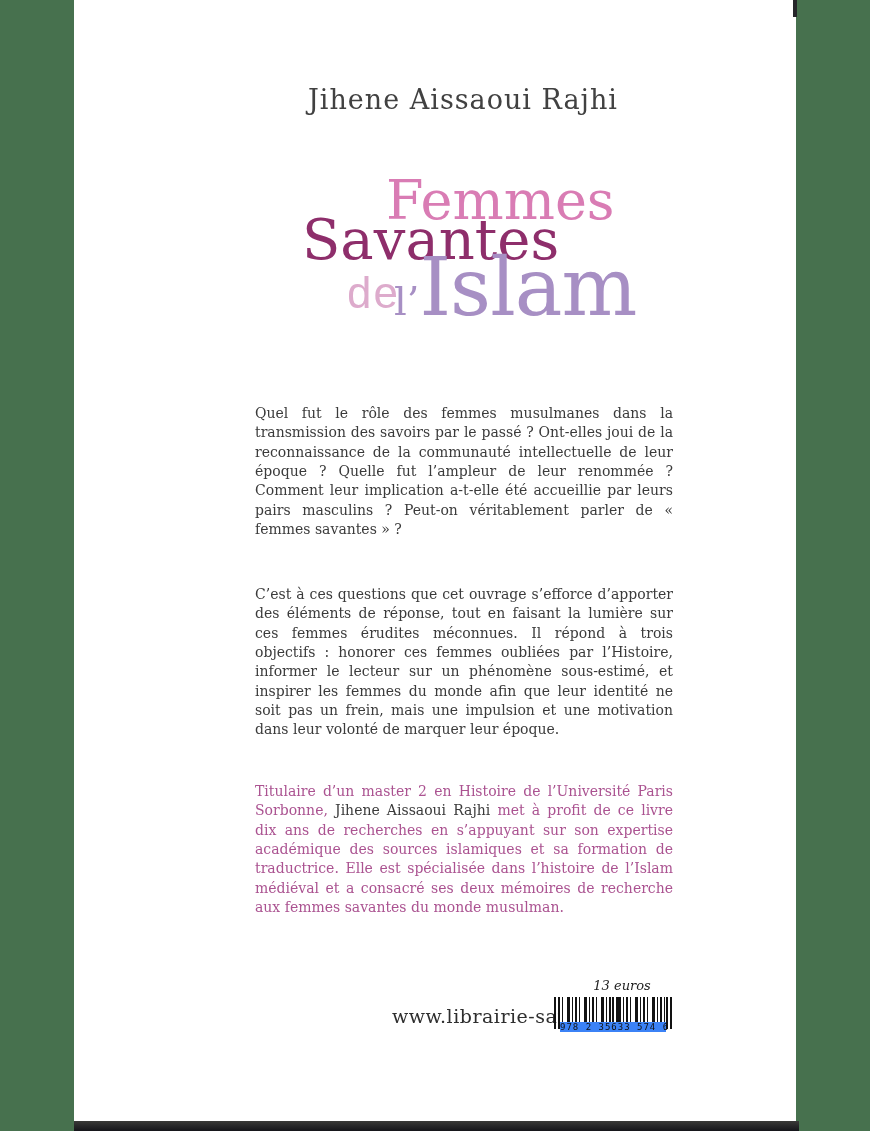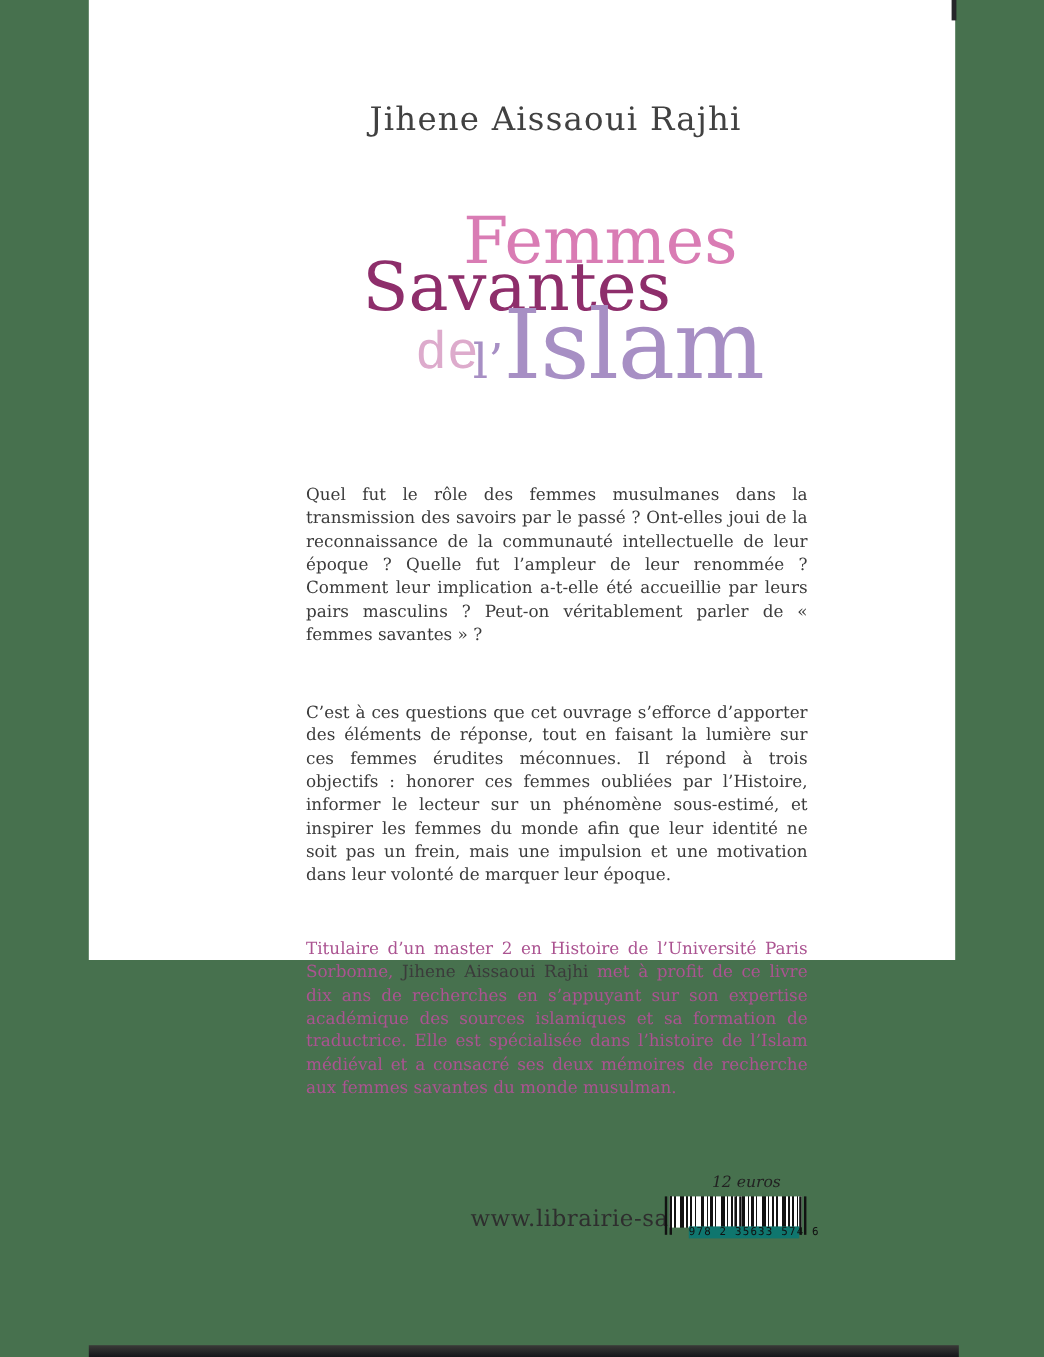--- a/index.html
+++ b/index.html
@@ -5,21 +5,21 @@
   html,body{margin:0;padding:0;}
   .stage{
     position:relative;
     width:870px;height:1131px;
     background:#47714e;
     overflow:hidden;
     font-family:"DejaVu Serif","Liberation Serif",serif;
   }
   .cover{
     position:absolute;left:74px;top:0;
-    width:722px;height:800px;
+    width:722px;height:1121px;
     background:#ffffff;
   }
   .bottom-edge{
     position:absolute;left:74px;top:1121px;width:725px;height:10px;
     background:linear-gradient(180deg,#3a3a38,#15151a);
   }
   .top-tick{
     position:absolute;left:719px;top:0;width:4px;height:17px;
     background:#26262a;
   }
@@ -62,22 +62,22 @@
       #121212 0 2px,#ffffff 2px 4px,#121212 4px 5px,#ffffff 5px 9px,
       #121212 9px 12px,#ffffff 12px 14px,#121212 14px 15px,#ffffff 15px 17px);
   }
   .guard-left,.guard-mid,.guard-right{
     position:absolute;top:0;width:2px;height:32px;background:#121212;
   }
   .guard-left{left:2px;box-shadow:4px 0 0 #121212;}
   .guard-mid{left:60px;box-shadow:4px 0 0 #121212;}
   .guard-right{right:2px;box-shadow:-4px 0 0 #121212;}
   .digits{
-    position:absolute;left:22px;right:8px;top:25px;
-    background:#0f766e;
+    position:absolute;left:8px;right:8px;top:25px;
+    background:#3b82f6;
     font-family:"DejaVu Sans Mono","Liberation Mono",monospace;
     font-size:9px;color:#111;letter-spacing:1px;white-space:nowrap;
   }
   .logo-script{
     font-family:"DejaVu Serif","Liberation Serif",serif;
     font-style:italic;font-weight:bold;
   }
 </style>
 </head>
 <body>
@@ -101,21 +101,21 @@
     <p class="para p1">Quel fut le rôle des femmes musulmanes dans la transmission des savoirs par le passé ? Ont-elles joui de la reconnaissance de la communauté intellectuelle de leur époque ? Quelle fut l’ampleur de leur renommée ? Comment leur implication a-t-elle été accueillie par leurs pairs masculins ? Peut-on véritablement parler de « femmes savantes » ?</p>
 
     <p class="para p2">C’est à ces questions que cet ouvrage s’efforce d’apporter des éléments de réponse, tout en faisant la lumière sur ces femmes érudites méconnues. Il répond à trois objectifs : honorer ces femmes oubliées par l’Histoire, informer le lecteur sur un phénomène sous-estimé, et inspirer les femmes du monde afin que leur identité ne soit pas un frein, mais une impulsion et une motivation dans leur volonté de marquer leur époque.</p>
 
     <p class="para p3"><span>Titulaire d’un master 2 en Histoire de l’Université Paris Sorbonne, </span><span class="bio-name">Jihene Aissaoui Rajhi</span><span> met à profit de ce livre dix ans de recherches en s’appuyant sur son expertise académique des sources islamiques et sa formation de traductrice. Elle est spécialisée dans l’histoire de l’Islam médiéval et a consacré ses deux mémoires de recherche aux femmes savantes du monde musulman.</span></p>
 
 
     <div class="website">www.librairie-sana.com</div>
 
     <div class="price-barcode">
-      <div class="price">12 euros</div>
+      <div class="price">13 euros</div>
       <div class="barcode">
         <div class="bars"></div>
         <div class="guard-left"></div>
         <div class="guard-mid"></div>
         <div class="guard-right"></div>
         <div class="digits">978 2 35633 574 6</div>
       </div>
     </div>
 
     <div class="top-tick"></div>

